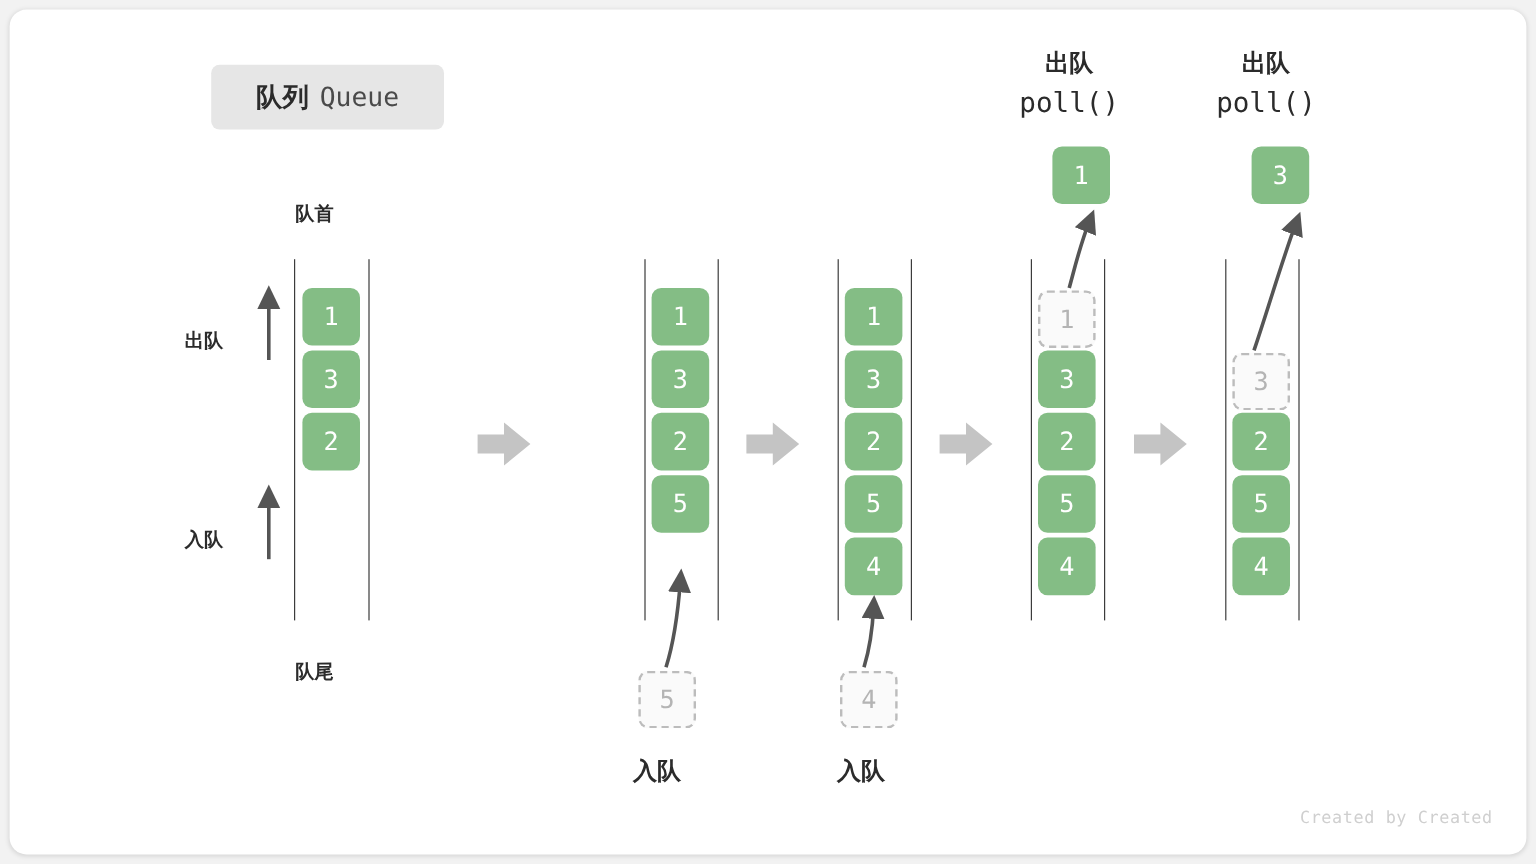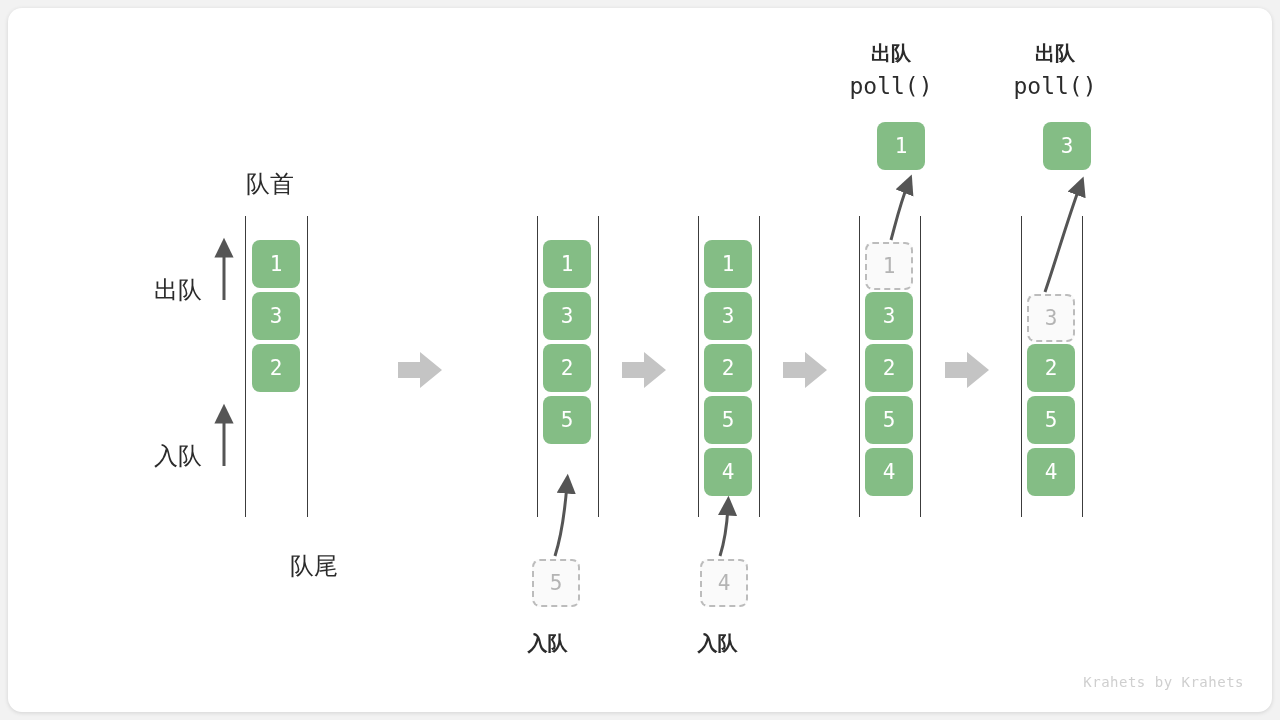--- a/index.html
+++ b/index.html
@@ -45,21 +45,21 @@
   }
   .cell.ghost{
     background:#fafafa;
     border:2px dashed #bcbcbc;
     color:#b4b4b4;
     width:44px;height:44px;
   }
 
   
   .cn-label{
-    position:absolute;font-size:24px;font-weight:normal;color:#2b2b2b;
+    position:absolute;font-size:16px;font-weight:bold;color:#2b2b2b;
     white-space:nowrap;
   }
   .op-label{
     position:absolute;text-align:center;white-space:nowrap;
     line-height:1.55;
   }
   .op-label .l1{font-size:20px;font-weight:bold;color:#2b2b2b;display:block;}
   .op-label .l2{font-size:23px;color:#2b2b2b;display:block;
     font-family:"DejaVu Sans Mono", monospace;}
   .op-label .l2 .num{color:#3f8a41;font-weight:bold;}
@@ -71,23 +71,27 @@
     font-family:"DejaVu Sans Mono", monospace;
     letter-spacing:.5px;
   }
   svg{position:absolute;overflow:visible;}
 </style>
 </head>
 <body>
 
 <div id="canvas">
 
+  <div id="title-chip" class="abs">
+    <span class="cn">队列</span>
+    <span class="en">Queue</span>
+  </div>
 
   <div class="cn-label" style="left:238px;top:160px;">队首</div>
-  <div class="cn-label" style="left:238px;top:542px;margin-left:44px;">队尾</div>
+  <div class="cn-label" style="left:238px;top:542px;">队尾</div>
 
   <div class="cn-label" style="left:146px;top:266px;">出队</div>
   <svg style="left:205px;top:232px;width:30px;height:62px;">
     <defs>
       <marker id="mk-dark" markerWidth="7" markerHeight="7" refX="3.2" refY="3.2" orient="auto">
         <path d="M0,0 L6.6,3.2 L0,6.4 z" fill="#555"></path>
       </marker>
     </defs>
     <line x1="11" y1="60" x2="11" y2="8" stroke="#555" stroke-width="3" marker-end="url(#mk-dark)"></line>
   </svg>
@@ -179,15 +183,15 @@
   <svg style="left:614px;top:344px;width:52px;height:36px;">
     <path d="M0,10 L22,10 L22,0 L44,18 L22,36 L22,26 L0,26 z" fill="#c4c4c4"></path>
   </svg>
   <svg style="left:775px;top:344px;width:52px;height:36px;">
     <path d="M0,10 L22,10 L22,0 L44,18 L22,36 L22,26 L0,26 z" fill="#c4c4c4"></path>
   </svg>
   <svg style="left:937px;top:344px;width:52px;height:36px;">
     <path d="M0,10 L22,10 L22,0 L44,18 L22,36 L22,26 L0,26 z" fill="#c4c4c4"></path>
   </svg>
 
-  <div id="watermark">Krahets by Krahets</div>
+  <div id="watermark">Created by Created</div>
 
 </div>
 
 </body></html>

